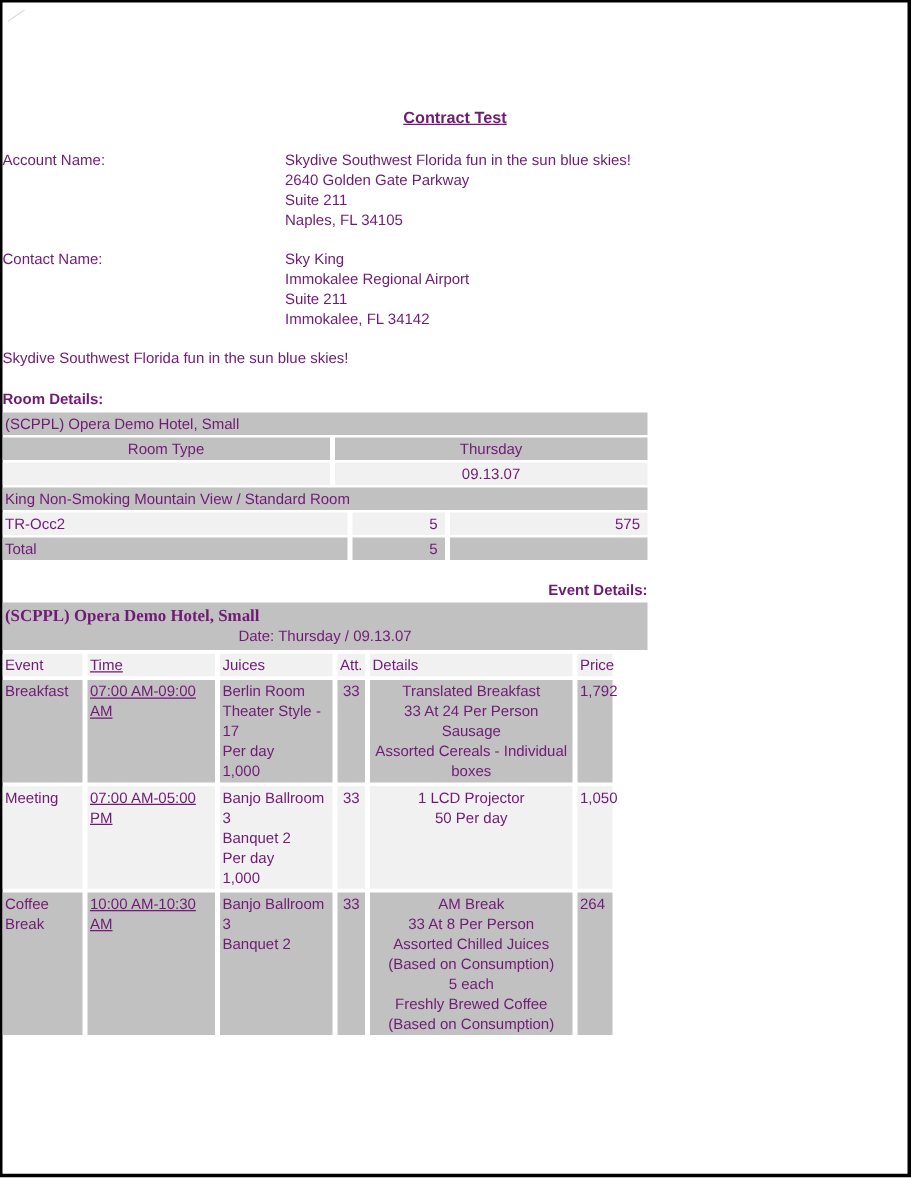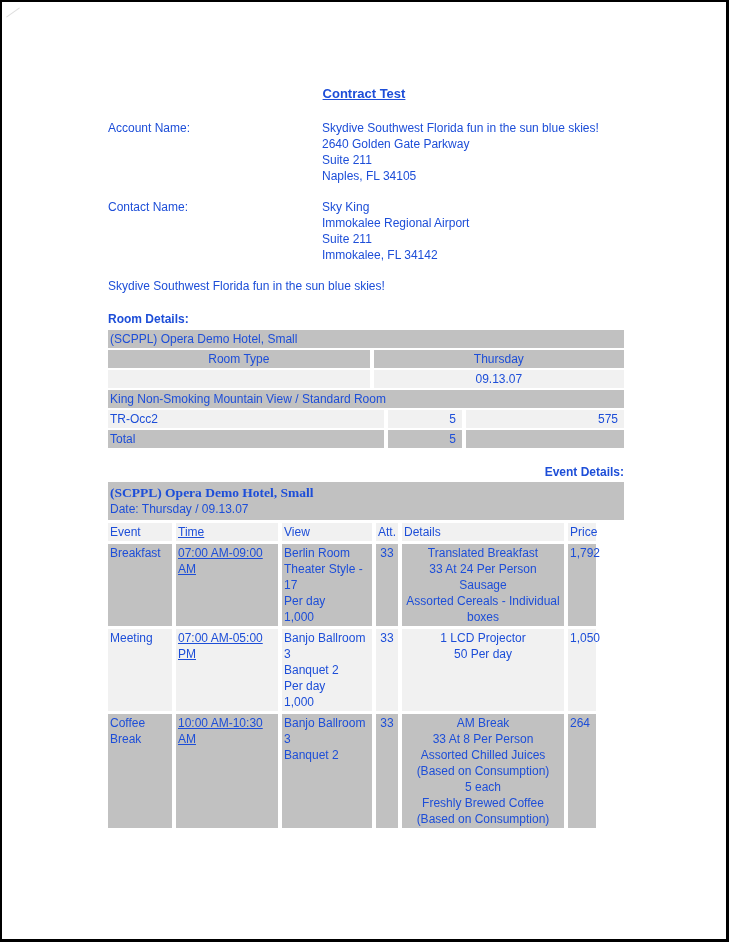--- a/index.html
+++ b/index.html
@@ -7,35 +7,35 @@
     position: relative;
     width: 729px; height: 942px;
     box-sizing: border-box;
     border: 2px solid #000;
     border-right-width: 3px;
     border-bottom-width: 3px;
     background: #fff;
     font-family: "Liberation Sans", sans-serif;
     font-size: 12px;
     line-height: 16px;
-    color: #1d4ed8;
+    color: #701a75;
     overflow: hidden;
   }
   .artifact {
     position:absolute; top:10px; left:3px; width:16px; height:1px;
     background:#bbb; opacity:.5; transform:rotate(-35deg);
   }
   .title {
     margin-top: 84px;
     text-align: center;
     font-weight: bold;
     font-size: 13px;
     text-decoration: underline;
   }
-  .indent { margin-left: 106px; width: 516px; }
+  .indent { width: 516px; gap: 12px; }
   .info-row { display: flex; }
   .info-label { width: 214px; flex: 0 0 214px; }
   .info-value { flex: 1; white-space: pre-line; }
   .mt18 { margin-top: 18px; }
   .mt15 { margin-top: 15px; }
   .section-label { font-weight: bold; margin-top: 17px; }
   .mt16 { margin-top: 16px; text-align: right; }
 
   
   .dark  { background: #c1c1c1; }
@@ -49,21 +49,21 @@
   .c-count  { width: 74px;  margin-left: 4px; }
   .c-rev    { width: 158px; margin-left: 4px; }
   .c-merged { width: 264px; margin-left: 4px; }
   .c-full   { width: 516px; }
   .t-center { text-align: center; }
   .t-right  { text-align: right; padding-right: 6px !important; }
 
   
   .ev-block { margin-top: 2px; padding: 2px 2px 3px 2px; box-sizing: border-box; }
   .ev-hotel { font-family: "Liberation Serif", serif; font-weight: bold; font-size: 13.5px; line-height: 17px; }
-  .ev-date  { line-height: 16px; }
+  .ev-date  { line-height: 16px; text-align: center; }
   .ev-row { display: flex; margin-top: 3px; align-items: stretch; }
   .ev-row .cell { padding: 1px 2px; box-sizing: border-box; white-space: pre-line; }
   .c-event   { width: 64px; }
   .c-time    { width: 102px; margin-left: 4px; text-decoration: underline; }
   .c-space   { width: 90px;  margin-left: 4px; }
   .c-att     { width: 22px;  margin-left: 4px; text-align: center; }
   .c-details { width: 162px; margin-left: 4px; text-align: center; }
   .c-price   { width: 28px;  margin-left: 4px; text-align: right; padding-right: 6px !important; }
   .hdr .c-att { text-align: left; }
   .hdr .c-details { text-align: left; }
@@ -132,21 +132,21 @@
 
   <div class="indent">
     <div class="ev-block dark">
       <div class="ev-hotel">(SCPPL) Opera Demo Hotel, Small</div>
       <div class="ev-date">Date: Thursday / 09.13.07</div>
     </div>
 
     <div class="ev-row hdr">
       <div class="cell c-event light">Event</div>
       <div class="cell c-time light">Time</div>
-      <div class="cell c-space light">View</div>
+      <div class="cell c-space light">Juices</div>
       <div class="cell c-att light">Att.</div>
       <div class="cell c-details light">Details</div>
       <div class="cell c-price light">Price</div>
     </div>
 
     <div class="ev-row">
       <div class="cell c-event dark">Breakfast</div>
       <div class="cell c-time dark">07:00 AM-09:00
 AM</div>
       <div class="cell c-space dark">Berlin Room

